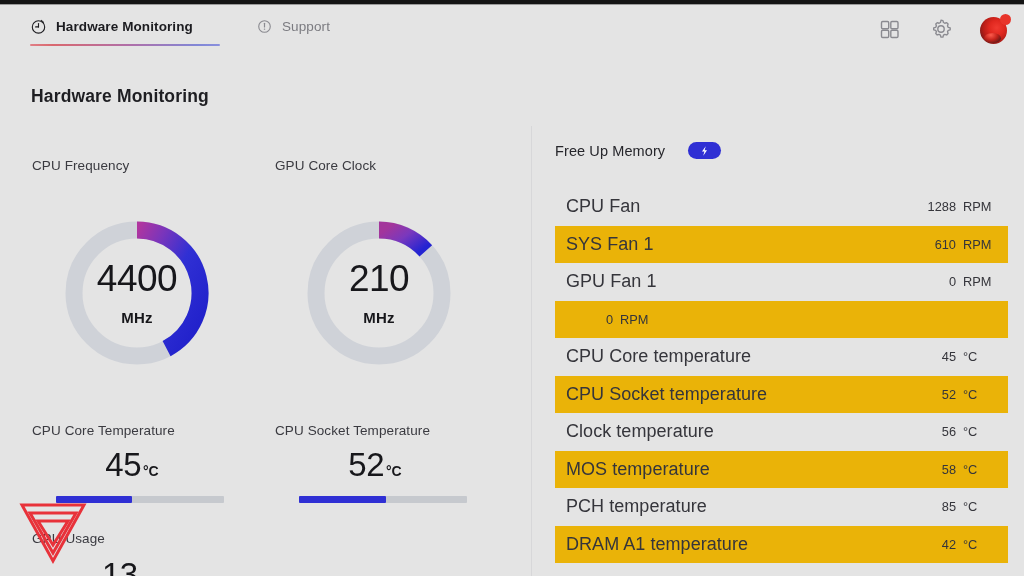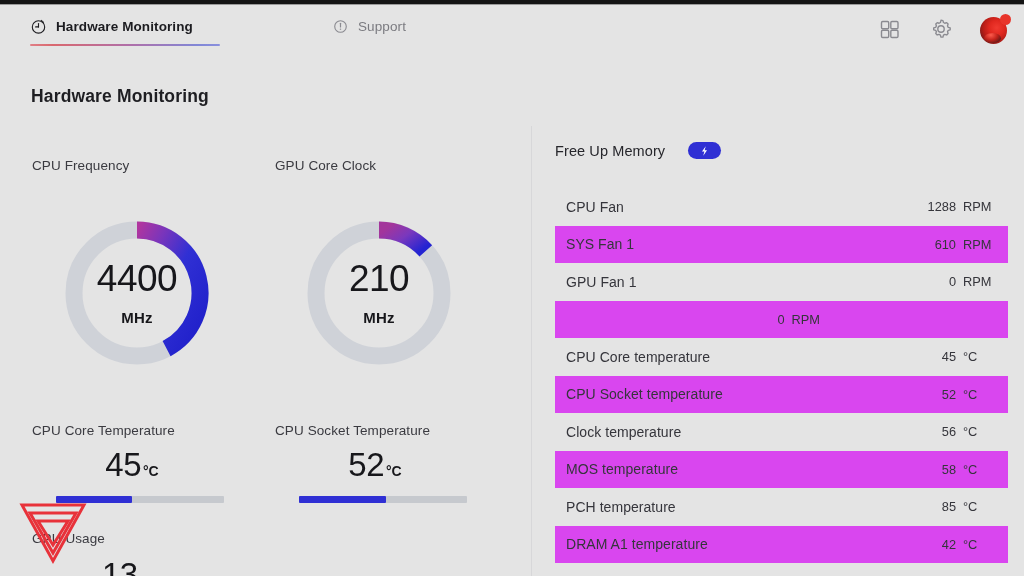--- a/index.html
+++ b/index.html
@@ -42,21 +42,21 @@
   .tab {
     display: flex; align-items: center;
     gap: 9px;
     height: 34px;
     padding-top: 9px;
     position: relative;
     cursor: pointer;
   }
   .tab.t-hw  { width: 226px; }
   .tab.t-ft  { width: 190px; }
-  .tab.t-sp  { width: 150px; justify-content: flex-end; }
+  .tab.t-sp  { width: 150px; }
   .tab-label {
     font-size: 13.5px;
     color: #7b7b80;
     letter-spacing: .1px;
     white-space: nowrap;
   }
   .tab.active .tab-label { color: #1c1c20; font-weight: bold; }
   .tab-ico { width: 17px; height: 17px; display: block; flex: 0 0 auto; }
   .tab-underline {
     position: absolute;
@@ -203,23 +203,23 @@
   .sensor-list {
     position: absolute; left: 24px; top: 68px;
     width: 453px;
   }
   .sensor-row {
     position: relative;
     height: 37.5px;
     display: flex; align-items: center;
     padding: 0 12px 0 11px;
   }
-  .sensor-row.alt { background: #d946ef; justify-content: center; }
+  .sensor-row.alt { background: #eab308; }
   .sensor-name {
-    font-size: 14px; color: #35353b;
+    font-size: 18px; color: #35353b;
     letter-spacing: .05px;
     flex: 1 1 auto;
   }
   .sensor-value {
     font-size: 12.8px; color: #35353b;
     text-align: right; width: 54px;
     padding-right: 7px;
   }
   .sensor-unit {
     font-size: 12.8px; color: #35353b;

